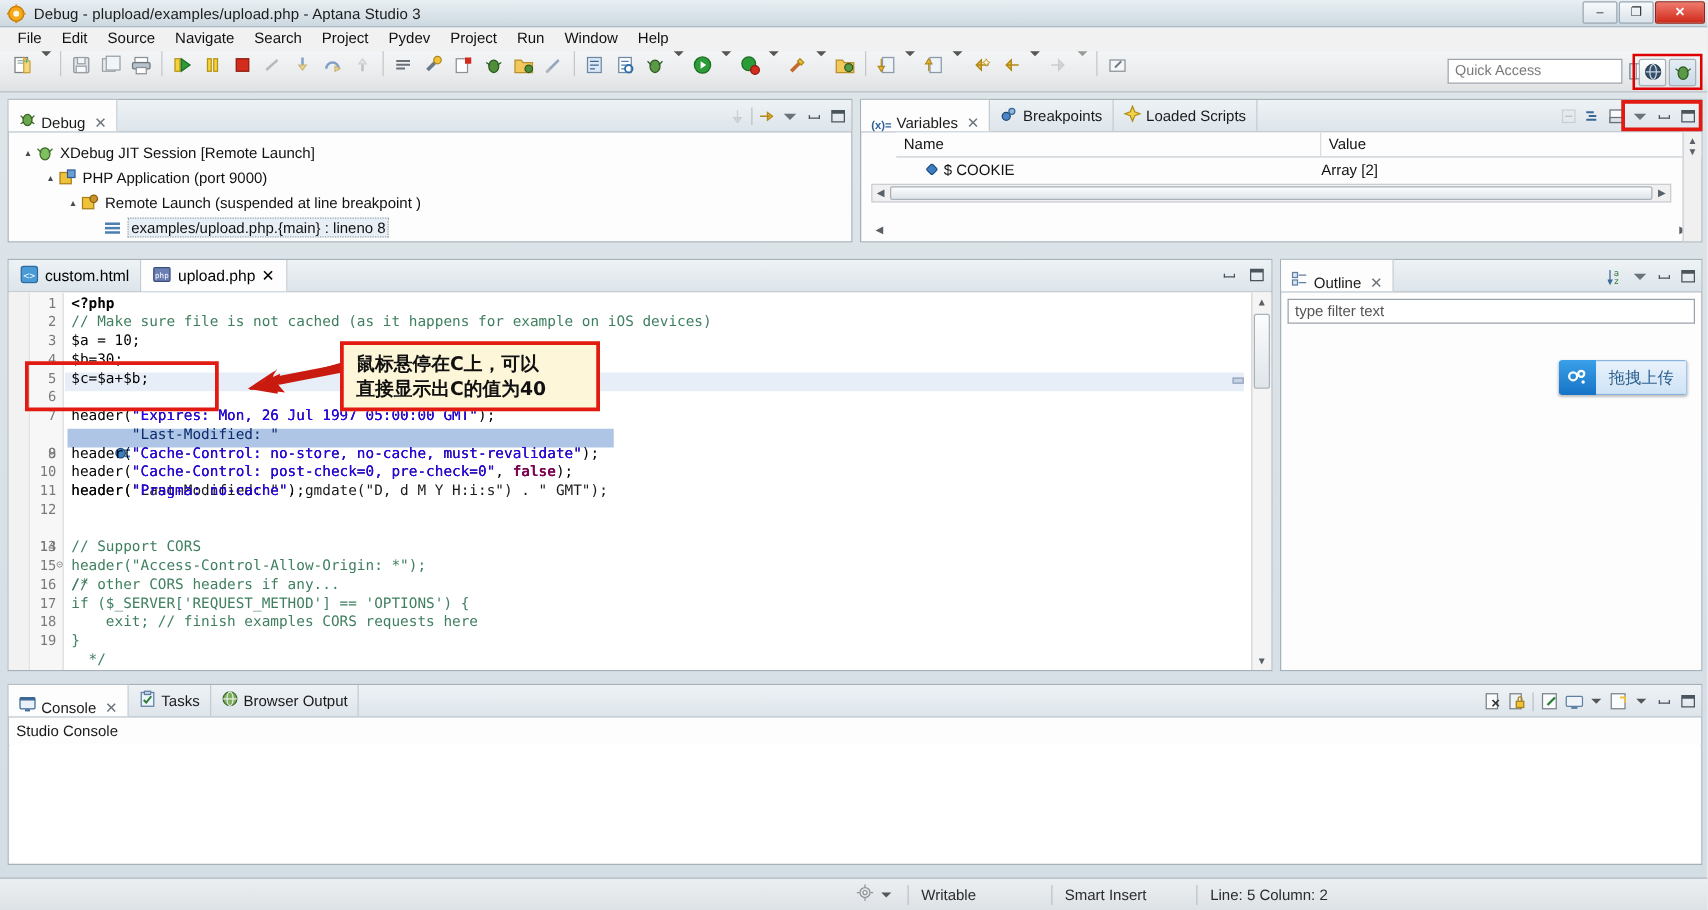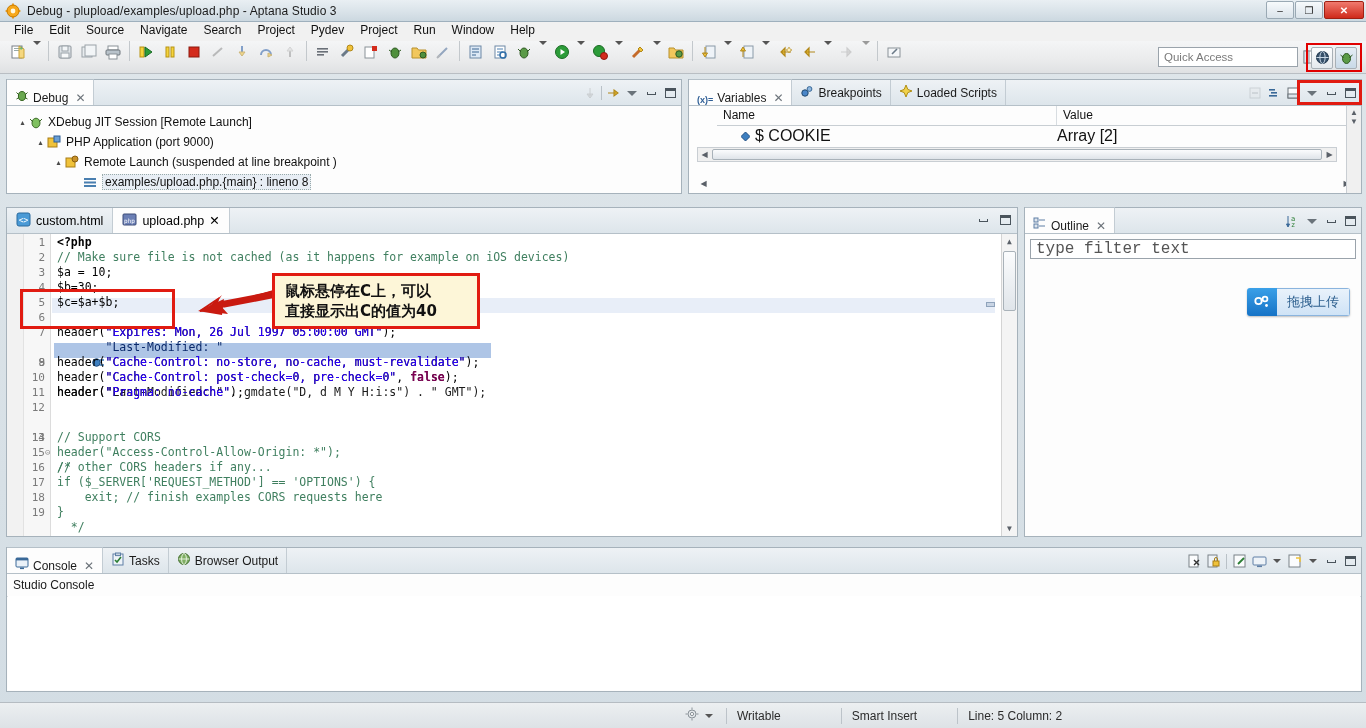--- a/index.html
+++ b/index.html
@@ -132,21 +132,21 @@
   .tarrow { width:11px; color:#4a4a4a; font-size:8px; display:inline-block; text-align:center; }
   .ticon { width:16px;height:16px; margin-right:4px; display:inline-block; position:relative; }
   .tsel { background:#e8eef5; border:1px dotted #9aa; padding:0 2px; }
 
   
   .vtable-head {
     height:20px; display:flex; border-bottom:1px solid #c8ced3;
     background:#fdfdfd; font-size:12px; color:#111;
   }
   .vcol { padding:2px 6px; border-right:1px solid #d8dde1; }
-  .vrow { height:19px; display:flex; font-size:16px; color:#111; align-items:center; }
+  .vrow { height:19px; display:flex; font-size:12px; color:#111; align-items:center; }
 
   
   .hscroll {
     height:15px; background:#f0f0f0; border:1px solid #c9ced3;
     display:flex; align-items:center; position:relative;
   }
   .hthumb {
     position:absolute; top:1px; bottom:1px;
     background:linear-gradient(#fbfcfd,#dfe4e9);
     border:1px solid #a9b2b9; border-radius:2px;
@@ -172,21 +172,21 @@
   .ctext { position:absolute; left:50px; }
   .k-php { color:#000; font-weight:bold; }
   .k-cmt { color:#3f7f5f; }
   .k-str { color:#2a00ff; }
   .k-var { color:#000; }
 
   
   .filter-input {
     margin:5px; height:20px; background:#fff; border:1px solid #9aa3ab;
     display:flex; align-items:center; padding-left:5px;
-    font-size:16px; color:#555;font-family:Liberation Mono, monospace;
+    font-size:12px; color:#555;
   }
 
   
   .statusbar {
     position:absolute; left:0; bottom:0; width:1366px; height:26px;
     background:linear-gradient(#eceff1,#dde2e6);
     border-top:1px solid #b5bcc2;
     display:flex; align-items:center; font-size:12px; color:#2b2b2b;
   }
   .sb-sep { width:1px; height:16px; background:#bcc3c9; margin:0 10px; }

